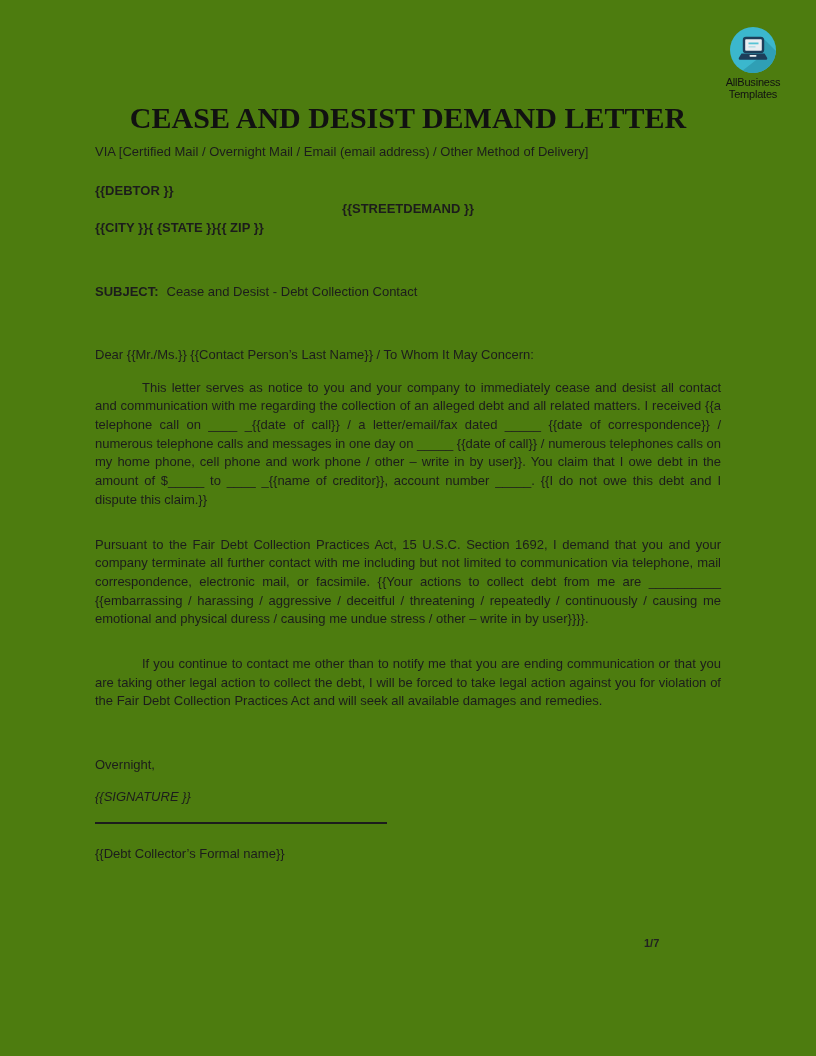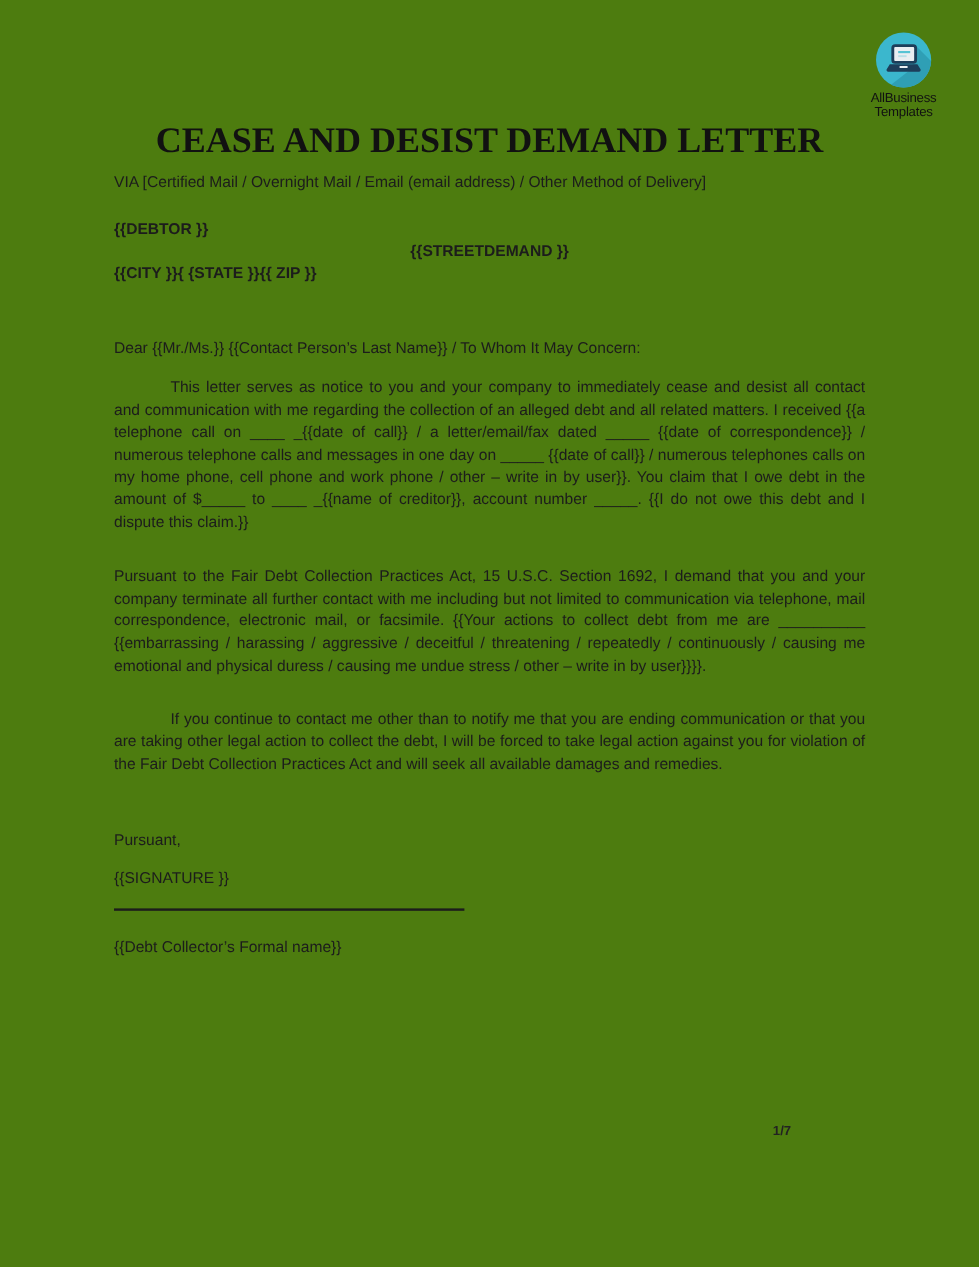--- a/index.html
+++ b/index.html
@@ -31,21 +31,21 @@
   .via { margin-top: 7px; }
   .recipient { margin-top: 20px; font-weight: 700; line-height: 18.5px; }
   .street-line { display: flex; justify-content: center; }
   .subject { margin-top: 46px; }
   .subject .label { font-weight: 700; margin-right: 8px; }
   .salutation { margin-top: 44px; }
   .para { text-align: justify; margin-top: 26px; }
   .para.first { margin-top: 14px; }
   .indent { text-indent: 47px; }
   .sincerely { margin-top: 45px; }
-  .signature-ph { margin-top: 13px; }
+  .signature-ph { margin-top: 13px; font-style: italic; }
   .sig-line {
     margin-top: 15px;
     width: 292px;
     height: 0;
     border-bottom: 2px solid #1c1c1c;
   }
   .formal-name { margin-top: 21px; }
   .footer-page {
     position: absolute;
     left: 644px;
@@ -103,30 +103,33 @@
 
   <div class="recipient">
     <p>{{DEBTOR }}</p>
     <div class="street-line">
       <span>{{STREET</span>
       <span>DEMAND }}</span>
     </div>
     <p>{{CITY }}{ {STATE }}{{ ZIP }}</p>
   </div>
 
+  <p class="subject">
+    <span class="label">SUBJECT:</span><span>Cease and Desist - Debt Collection Contact</span>
+  </p>
 
   <p class="salutation">Dear {{Mr./Ms.}} {{Contact Person’s Last Name}} / To Whom It May Concern:</p>
 
   <p class="para first indent">This letter serves as notice to you and your company to immediately cease and desist all contact and communication with me regarding the collection of an alleged debt and all related matters. I received {{a telephone call on ____ _{{date of call}} / a letter/email/fax dated _____ {{date of correspondence}} / numerous telephone calls and messages in one day on _____ {{date of call}} / numerous telephones calls on my home phone, cell phone and work phone / other – write in by user}}. You claim that I owe debt in the amount of $_____ to ____ _{{name of creditor}}, account number _____.  {{I do not owe this debt and I dispute this claim.}}</p>
 
   <p class="para">Pursuant to the Fair Debt Collection Practices Act, 15 U.S.C. Section 1692, I demand that you and your company terminate all further contact with me including but not limited to communication via telephone, mail correspondence, electronic mail, or facsimile. {{Your actions to collect debt from me are __________ {{embarrassing / harassing / aggressive / deceitful / threatening / repeatedly / continuously / causing me emotional and physical duress / causing me undue stress / other – write in by user}}}}.</p>
 
   <p class="para indent">If you continue to contact me other than to notify me that you are ending communication or that you are taking other legal action to collect the debt, I will be forced to take legal action against you for violation of the Fair Debt Collection Practices Act and will seek all available damages and remedies.</p>
 
-  <p class="sincerely">Pursuant,</p>
+  <p class="sincerely">Overnight,</p>
 
   <p class="signature-ph">{{SIGNATURE }}</p>
 
   <div class="sig-line"></div>
 
   <p class="formal-name">{{Debt Collector’s Formal name}}</p>
 
   <div class="footer-page">1/7</div>
 
 </div>

